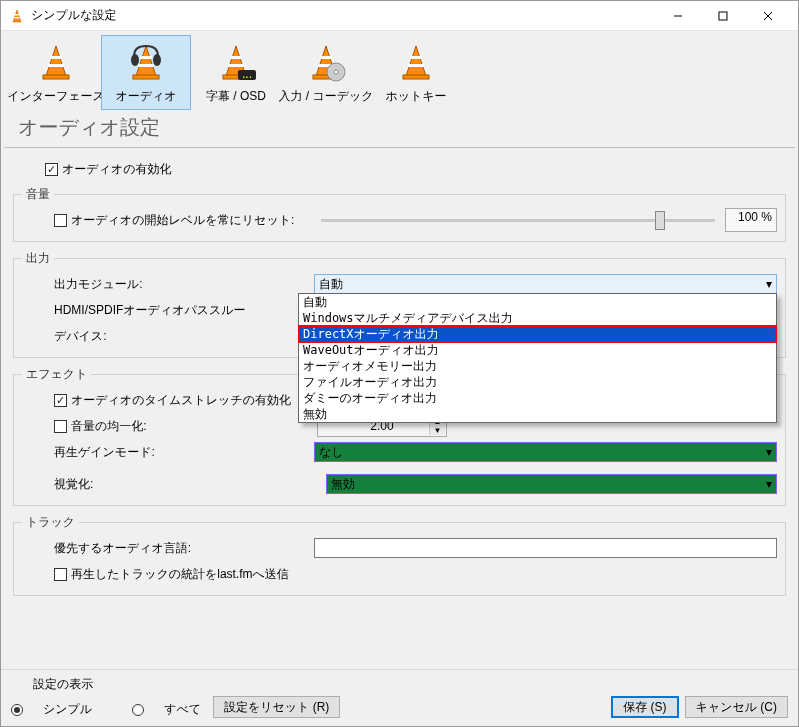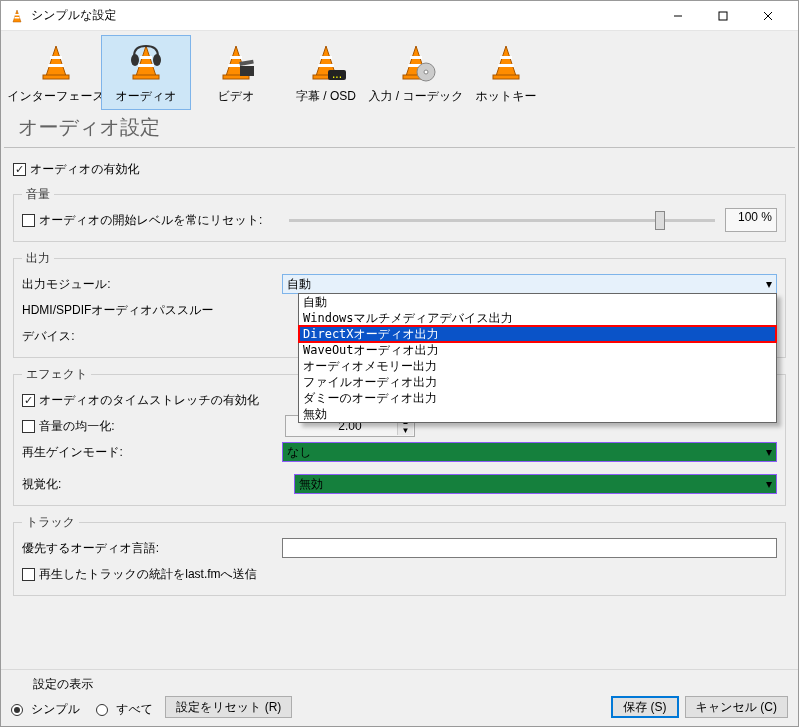--- a/index.html
+++ b/index.html
@@ -8,21 +8,21 @@
   .title-icon { width: 16px; height: 16px; margin-right: 6px; }
   .title-text { flex: 1; }
   .win-btn { width: 45px; height: 29px; display: flex; align-items: center; justify-content: center; }
   .toolbar { display: flex; padding: 4px 10px 0 10px; gap: 0; }
   .tool-item { width: 90px; display: flex; flex-direction: column; align-items: center; padding: 4px 2px; border: 1px solid transparent; }
   .tool-item.selected { background: #cde6f7; border: 1px solid #7eb4ea; }
   .tool-icon { width: 42px; height: 42px; display: flex; align-items: flex-end; justify-content: center; }
   .tool-label { margin-top: 6px; font-size: 12px; white-space: nowrap; }
   .page-title { font-size: 20px; color: #636363; padding: 4px 14px 6px; border-bottom: 1px solid #bfbfbf; margin: 0 3px; }
   .content { padding: 8px 12px 0 12px; flex: 1; overflow: hidden; position: relative; }
-  .row { display: flex; align-items: center; height: 26px; }
+  .row { display: flex; align-items: center; height: 26px; margin-left: 32px; }
   .cb { width: 13px; height: 13px; border: 1px solid #333; display: inline-flex; align-items: center; justify-content: center; margin-right: 4px; background: #fff; }
   .cb.checked::after { content: "✓"; font-size: 11px; line-height: 11px; color: #222; }
   fieldset { border: 1px solid #d0d0d0; margin: 4px 0 8px 0; padding: 4px 8px 8px 8px; }
   legend { padding: 0 4px; color: #333; }
   .slider-track { flex: 1; height: 3px; background: #c9c9c9; position: relative; margin: 0 10px; }
   .slider-thumb { position: absolute; top: -8px; width: 10px; height: 19px; background: #dcdcdc; border: 1px solid #888; right: 50px; }
   .pct-box { width: 52px; height: 24px; border: 1px solid #aaa; text-align: right; padding: 1px 4px; background: #f8f8f8; }
   .label-col { width: 260px; }
   .combo { flex: 1; height: 20px; background: #e6f1fb; border: 1px solid #7eb4ea; display: flex; align-items: center; padding: 0 4px; position: relative; }
   .combo .arrow { margin-left: auto; }
@@ -97,33 +97,20 @@
       </span>
     <span class="tool-label">オーディオ</span>
   </div>
   <div class="tool-item">
     <span class="tool-icon">
         <svg width="40" height="40">
           <polygon points="20,4 30,34 10,34" fill="#ff8c00" stroke="#a85600"></polygon>
           <rect x="14" y="14" width="12" height="3" fill="#fff"></rect>
           <rect x="12" y="22" width="16" height="3" fill="#fff"></rect>
           <rect x="7" y="33" width="26" height="4" fill="#ff8c00" stroke="#a85600"></rect>
-          <rect x="24" y="24" width="14" height="10" fill="#333"></rect>
-          <rect x="24" y="20" width="14" height="4" fill="#555" transform="rotate(-10 24 24)"></rect>
-        </svg>
-      </span>
-    <span class="tool-label">ビデオ</span>
-  </div>
-  <div class="tool-item">
-    <span class="tool-icon">
-        <svg width="40" height="40">
-          <polygon points="20,4 30,34 10,34" fill="#ff8c00" stroke="#a85600"></polygon>
-          <rect x="14" y="14" width="12" height="3" fill="#fff"></rect>
-          <rect x="12" y="22" width="16" height="3" fill="#fff"></rect>
-          <rect x="7" y="33" width="26" height="4" fill="#ff8c00" stroke="#a85600"></rect>
           <rect x="22" y="28" width="18" height="10" rx="2" fill="#222"></rect>
           <text x="31" y="36" fill="#ff0" font-size="8" text-anchor="middle">...</text>
         </svg>
       </span>
     <span class="tool-label">字幕 / OSD</span>
   </div>
   <div class="tool-item">
     <span class="tool-icon">
         <svg width="40" height="40">
           <polygon points="20,4 30,34 10,34" fill="#ff8c00" stroke="#a85600"></polygon>
@@ -239,21 +226,21 @@
     <div class="row">
       <span class="cb"></span>
       <span>再生したトラックの統計をlast.fmへ送信</span>
     </div>
   </fieldset>
 </div>
 
 <div class="footer">
   <div style="display:flex; flex-direction:column;">
     <span style="margin-left:22px; margin-bottom:8px;">設定の表示</span>
-    <div style="display:flex; align-items:center; gap:6px;">
+    <div style="display:flex; align-items:center; gap:18px;">
       <span class="radio on"></span>
       <span>シンプル</span>
       <span style="width:4px;"></span>
       <span class="radio"></span>
       <span>すべて</span>
     </div>
   </div>
   <span style="width:12px;"></span>
   <span class="btn">設定をリセット (R)</span>
   <span style="flex:1;"></span>

